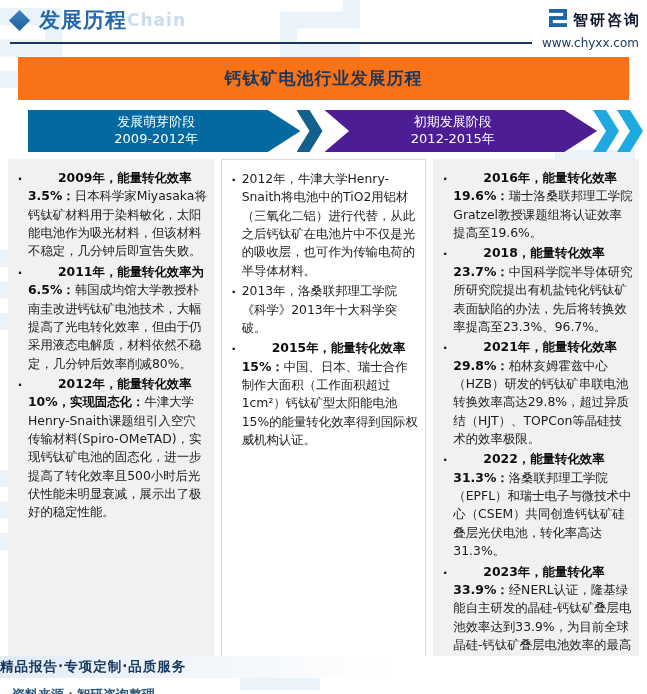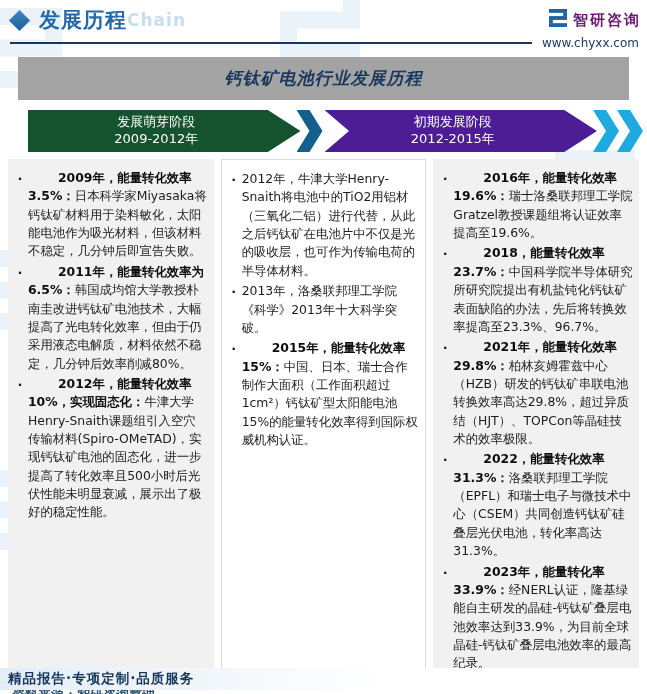--- a/index.html
+++ b/index.html
@@ -12,27 +12,27 @@
   .wm svg { display:block; }
 
   
   .header { position:relative; z-index:2; padding:6px 6px 0 10px; }
   .header-row1 { display:flex; align-items:center; }
   .diamond { width:15px; height:15px; background:linear-gradient(135deg,#3f84c1,#1d5f9b); transform:rotate(45deg); margin:0 12px 0 2px; flex:0 0 auto; }
   .h-title { font-size:21px; font-weight:bold; color:#2569a8; letter-spacing:1px; }
   .h-sub { font-size:17px; font-weight:bold; color:#c9ddee; margin-left:0; letter-spacing:1px; }
   .header-spacer { flex:1; }
   .brand { display:flex; align-items:center; gap:6px; }
-  .brand-name { font-size:15px; color:#701a75; font-weight:bold; letter-spacing:2px; }
+  .brand-name { font-size:15px; color:#0f172a; font-weight:bold; letter-spacing:2px; }
   .header-row2 { display:flex; align-items:center; margin-top:2px; }
   .h-rule { flex:1; height:2px; background:#17375e; margin-right:10px; }
   .website { font-size:12px; color:#17375e; font-weight:normal; padding-right:2px; }
 
   
-  .title-bar { position:relative; z-index:2; margin:7px 18px 0 18px; background:#a3a3a3; text-align:center; padding:10px 0;font-style:italic; }
+  .title-bar { position:relative; z-index:2; margin:7px 18px 0 18px; background:#f97316; text-align:center; padding:10px 0; }
   .title-bar span { font-size:17px; font-weight:bold; color:#17375e; letter-spacing:1px; }
 
   
   .stage-row { position:relative; z-index:2; display:flex; align-items:stretch; height:42px; margin:10px 2px 0 28px; }
   .stage-arrow { flex:1; display:flex; flex-direction:column; justify-content:center; align-items:center; color:#fff; clip-path:polygon(0 0,88% 0,100% 50%,88% 100%,0 100%,9% 50%); padding-right:16px; }
   .stage-arrow.first { clip-path:polygon(0 0,88% 0,100% 50%,88% 100%,0 100%); }
   .stage-name { font-size:13px; line-height:1.3; }
   .stage-period { font-size:13px; line-height:1.3; }
   .chev { flex:0 0 26px; clip-path:polygon(0 0,50% 0,100% 50%,50% 100%,0 100%,50% 50%); margin-left:-4px; margin-right:2px; }
 
@@ -41,21 +41,21 @@
   .col { background:#f1f1f1; padding:10px 6px 6px 4px; overflow:hidden; }
   .col.mid { background:#ffffff; border:1px solid #d9d9d9; }
   .tl-item { display:flex; margin-bottom:2px; }
   .bullet { flex:0 0 16px; text-align:center; font-weight:bold; color:#1a1a1a; font-size:13px; line-height:1.5; }
   .tl-text { flex:1; font-size:12.4px; line-height:1.48; color:#1c1c1c; }
   .tl-text b { color:#0d0d0d;margin-left:30px; }
 
   
   .source-row { position:relative; z-index:2; display:flex; align-items:center; margin:9px 8px 0 12px; }
   .source { font-size:13px; color:#2b5878; font-weight:bold; }
-  .bottom-bar { position:absolute; z-index:2; left:0; right:0; bottom:4px; height:22px; background:linear-gradient(to right,#e3edf6,#ffffff 60%); display:flex; align-items:center; padding-left:8px; }
+  .bottom-bar { position:absolute; z-index:2; left:0; right:0; bottom:16px; height:22px; background:linear-gradient(to right,#e3edf6,#ffffff 60%); display:flex; align-items:center; }
   .slogan { font-size:13.5px; font-weight:bold; color:#17375e; letter-spacing:1px; }
 </style>
 </head>
 <body>
 
 <div class="page">
 
   <div class="wm" style="left:-18px;top:8px;">
       <svg width="80" height="80" viewBox="0 0 15 15">
         <g fill="#7db7e0">
@@ -159,21 +159,21 @@
       <span class="h-rule"></span>
       <span class="website">www.chyxx.com</span>
     </div>
   </div>
 
   <div class="title-bar">
     <span>钙钛矿电池行业发展历程</span>
   </div>
 
   <div class="stage-row">
-      <div class="stage-arrow first" style="background: #14532d;">
+      <div class="stage-arrow first" style="background: #0369a1;">
         <span class="stage-name">发展萌芽阶段</span>
         <span class="stage-period">2009-2012年</span>
       </div>
       <span class="chev" style="background: rgb(20, 96, 141);"></span>
       <div class="stage-arrow" style="background: #4c1d95;">
         <span class="stage-name">初期发展阶段</span>
         <span class="stage-period">2012-2015年</span>
       </div>
       <span class="chev" style="background: rgb(31, 169, 225);"></span>
       <span class="chev" style="background: rgb(31, 169, 225);"></span>

